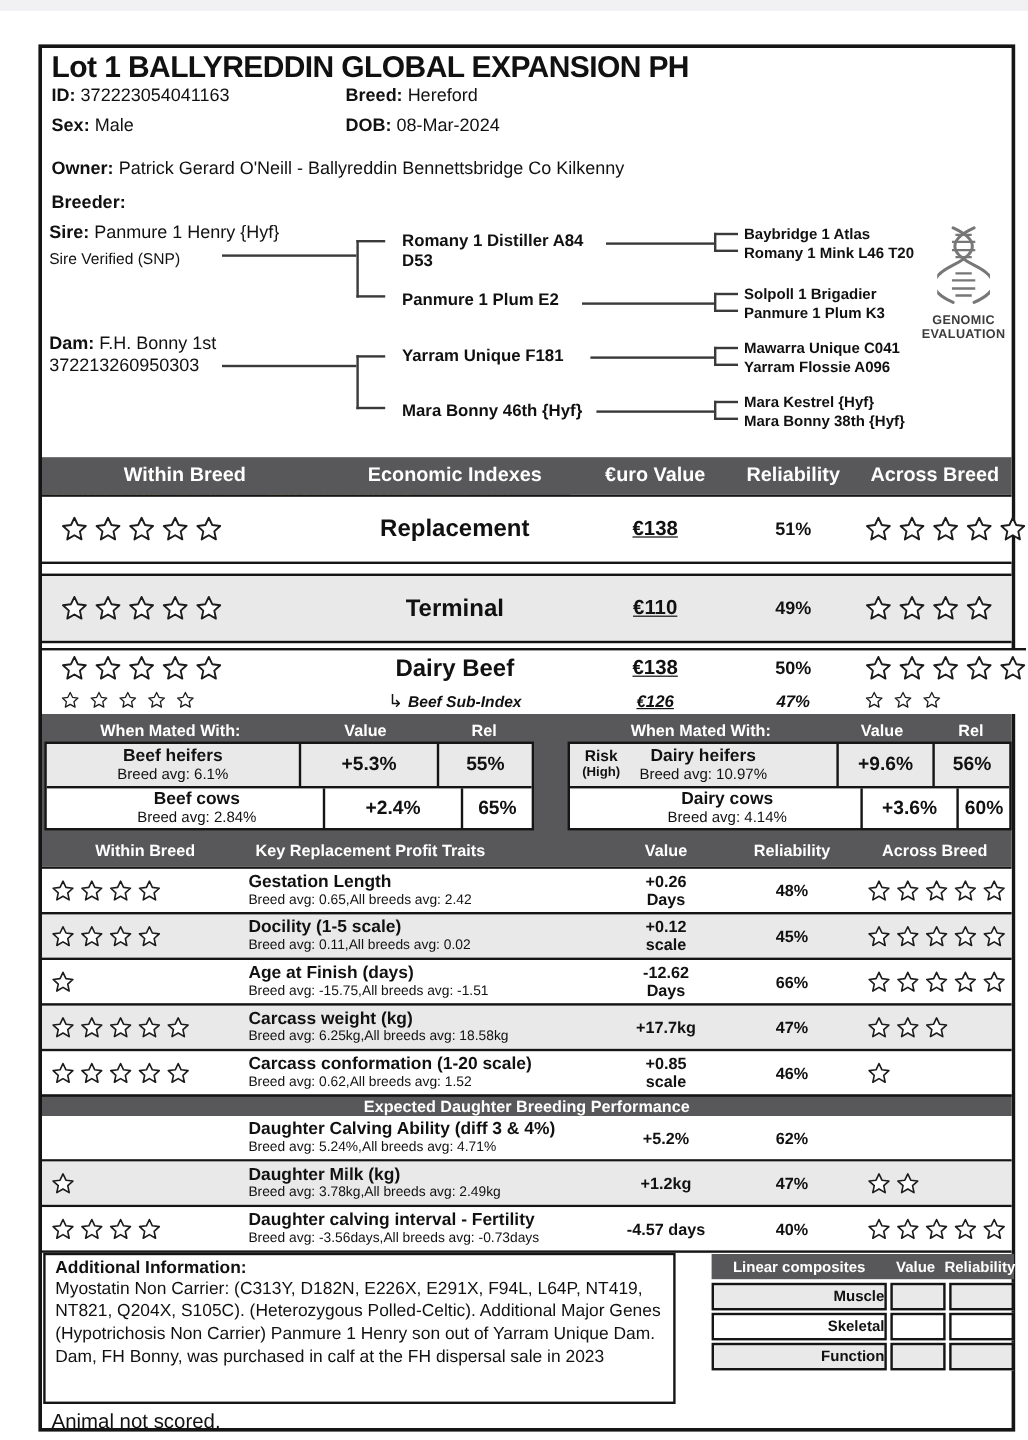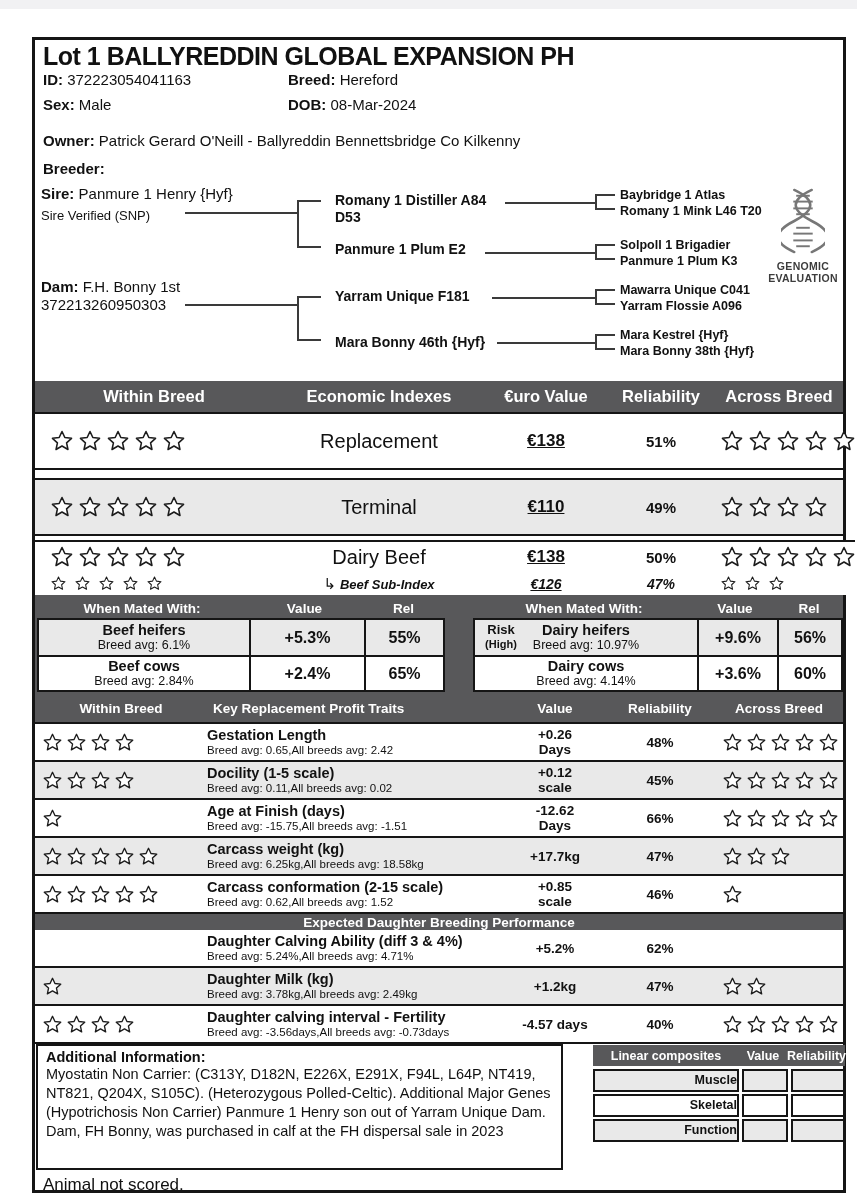--- a/index.html
+++ b/index.html
@@ -30,21 +30,21 @@
 
   
   #evalbar { left:0; top:322px; width:440px; height:19px; background:#58585a; color:#eab308; display:flex; align-items:center; gap:10px; padding-left:8px; font-size:12px;margin-top:40px; }
   #evalbar .v { font-weight:normal; }
 
   
   .grid-idx { display:grid; grid-template-columns:238px 212px 122px 108px 1fr; align-items:center; }
   #idxhead { left:0; top:341px; width:808px; height:31px; background:#58585a; color:#fff; font-size:16.5px; font-weight:bold; }
   #idxhead div { text-align:center; }
   .idx-row { width:808px; border-top:2px solid #151515; border-bottom:2px solid #151515; }
-  .idx-name { text-align:center; font-size:20px; font-weight:normal; }
+  .idx-name { text-align:center; font-size:20px; font-weight:bold; }
   .idx-val { text-align:center; font-size:17px; font-weight:bold;text-decoration:underline; }
   .idx-rel { text-align:center; font-size:15px; font-weight:bold; }
   .stars { display:flex; gap:6px; padding-left:16px; align-items:center; }
   .stars-across { padding-left:6px; }
   .star { width:22px; height:22px; }
   .star path { fill:#fefefe; stroke:#1c1c1c; stroke-width:1.7; stroke-linejoin:round; }
   .stars-md .star { width:19px; height:19px; }
   .stars-sm { gap:9px; }
   .stars-sm .star { width:15px; height:15px; }
   #row-replacement { left:0; top:372px; height:58px; background:#fff; }
@@ -59,21 +59,21 @@
 
   
   #mated { left:0; top:555px; width:808px; height:100px; background:#58585a; padding-top:3px; }
   .mtable { position:absolute; top:3px; }
   #mated-left { left:2px; width:408px; }
   #mated-right { left:438px; width:370px; }
   .mhead { display:grid; height:20px; color:#fff; font-size:13.5px; font-weight:bold; align-items:center; }
   .mhead div { text-align:center; }
   .mbody { border:2px solid #151515; }
   .mrow { display:grid; height:35px; }
-  .mrow + .mrow { border-top:2px solid #151515; }
+  .mrow + .mrow { border-top:2px solid #151515;padding-left:20px; }
   .mrow > div + div { border-left:2px solid #151515; }
   .mrow-a { background:#e9e9e9; }
   .mrow-b { background:#fff; }
   .g-left { grid-template-columns:210px 115px 1fr; }
   .g-right { grid-template-columns:222px 80px 1fr; }
   .mname { text-align:center; display:flex; flex-direction:column; justify-content:center; position:relative; }
   .mname .n { font-size:14.5px; font-weight:bold; line-height:15px; }
   .mname .a { font-size:12.5px; line-height:14px; }
   .mval { display:flex; align-items:center; justify-content:center; font-size:16px; font-weight:bold; }
   .risk { position:absolute; left:5px; top:3px; width:42px; font-weight:bold; text-align:center; line-height:14px; }
@@ -616,21 +616,21 @@
             <path d="M12 1.6 15.1 8.2 22.4 9.1 17 14 18.5 21.3 12 17.5 5.5 21.3 7 14 1.6 9.1 8.9 8.2Z"></path>
           </svg>
           <svg class="star" viewBox="0 0 24 24">
             <path d="M12 1.6 15.1 8.2 22.4 9.1 17 14 18.5 21.3 12 17.5 5.5 21.3 7 14 1.6 9.1 8.9 8.2Z"></path>
           </svg>
           <svg class="star" viewBox="0 0 24 24">
             <path d="M12 1.6 15.1 8.2 22.4 9.1 17 14 18.5 21.3 12 17.5 5.5 21.3 7 14 1.6 9.1 8.9 8.2Z"></path>
           </svg>
         </div>
       <div class="tname">
-        <div class="n">Carcass conformation (2-15 scale)</div>
+        <div class="n">Carcass conformation (1-20 scale)</div>
         <div class="a">Breed avg: 0.62,All breeds avg: 1.52</div>
       </div>
       <div class="tval">
         <div>+0.85</div>
           <div>scale</div>
       </div>
       <div class="trel">46%</div>
       <div class="stars stars-md stars-across">
           <svg class="star" viewBox="0 0 24 24">
             <path d="M12 1.6 15.1 8.2 22.4 9.1 17 14 18.5 21.3 12 17.5 5.5 21.3 7 14 1.6 9.1 8.9 8.2Z"></path>

